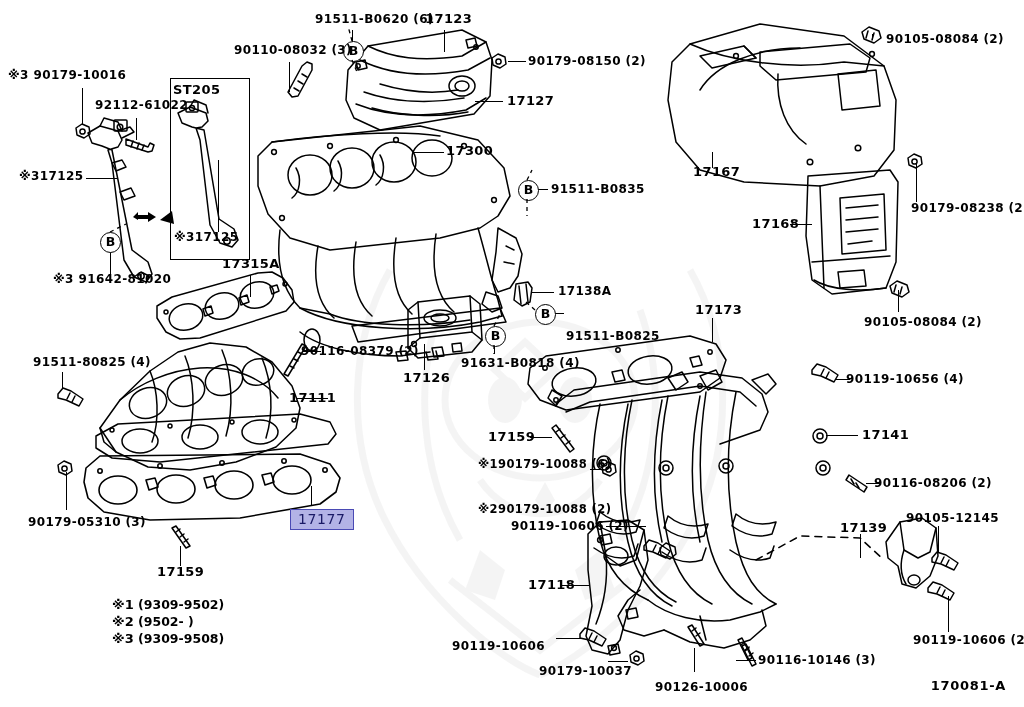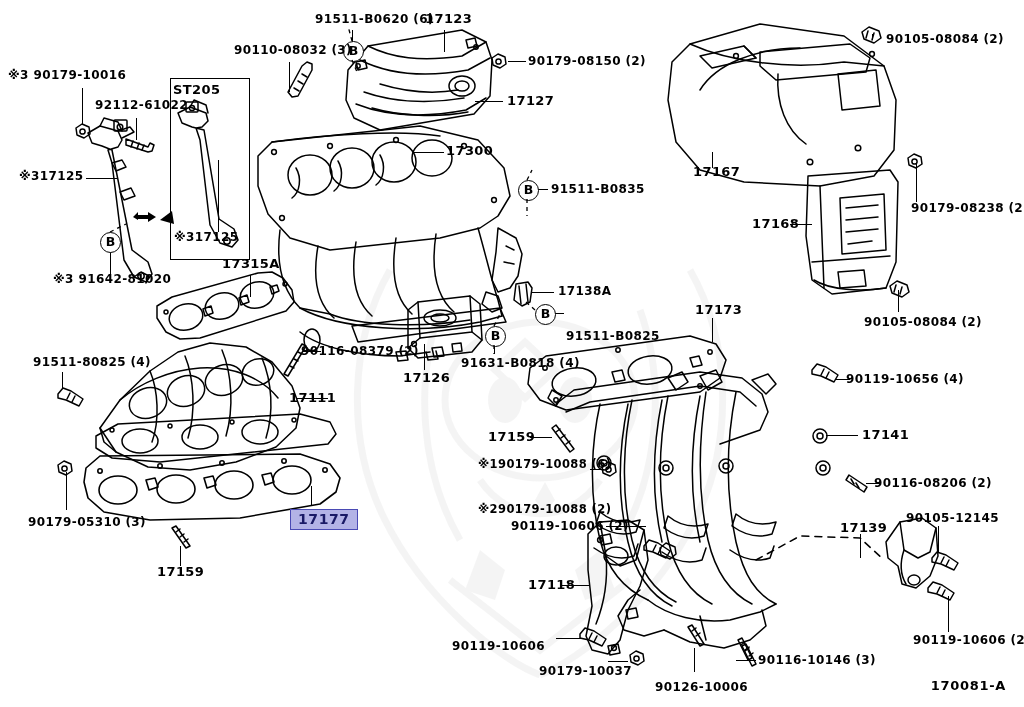--- a/index.html
+++ b/index.html
@@ -27,21 +27,21 @@
   }
   .lbl.s13{font-size:13px;}
   .lbl.s12{font-size:12px;}
   .lbl.s11{font-size:11.5px;}
   
   .hl{
     position:absolute;
     background:#b3b3e6;
     border:1.4px solid #4a4ab4;
     color:#1a1a66;
-    font-weight:bold;
+    font-weight:normal;
     font-size:14px;
     padding:2px 7px 3px 7px;
     letter-spacing:.6px;
     line-height:1;
   }
   
   .ln{position:absolute;background:#000;}
   .lnh{height:1.4px;}
   .lnv{width:1.4px;}
   
@@ -586,16 +586,30 @@
   <div class="lbl s12" style="left:511px;top:520px;">90119-10606 (2)</div>
   <div class="lbl s13" style="left:528px;top:578px;">17118</div>
   <div class="lbl s12" style="left:452px;top:640px;">90119-10606</div>
   <div class="lbl s12" style="left:539px;top:665px;">90179-10037</div>
   <div class="lbl s12" style="left:655px;top:681px;">90126-10006</div>
   <div class="lbl s12" style="left:758px;top:654px;">90116-10146 (3)</div>
   <div class="lbl s13" style="left:840px;top:521px;">17139</div>
   <div class="lbl s12" style="left:906px;top:512px;">90105-12145</div>
   <div class="lbl s12" style="left:913px;top:634px;">90119-10606 (2)</div>
 
+  <div id="legend">
+    <div>
+      <span class="note">※1</span>
+      <span>(9309-9502)</span>
+    </div>
+    <div>
+      <span class="note">※2</span>
+      <span>(9502-        )</span>
+    </div>
+    <div>
+      <span class="note">※3</span>
+      <span>(9309-9508)</span>
+    </div>
+  </div>
 
   <div id="diagref">170081-A</div>
 
 </div>
 
 </body></html>

